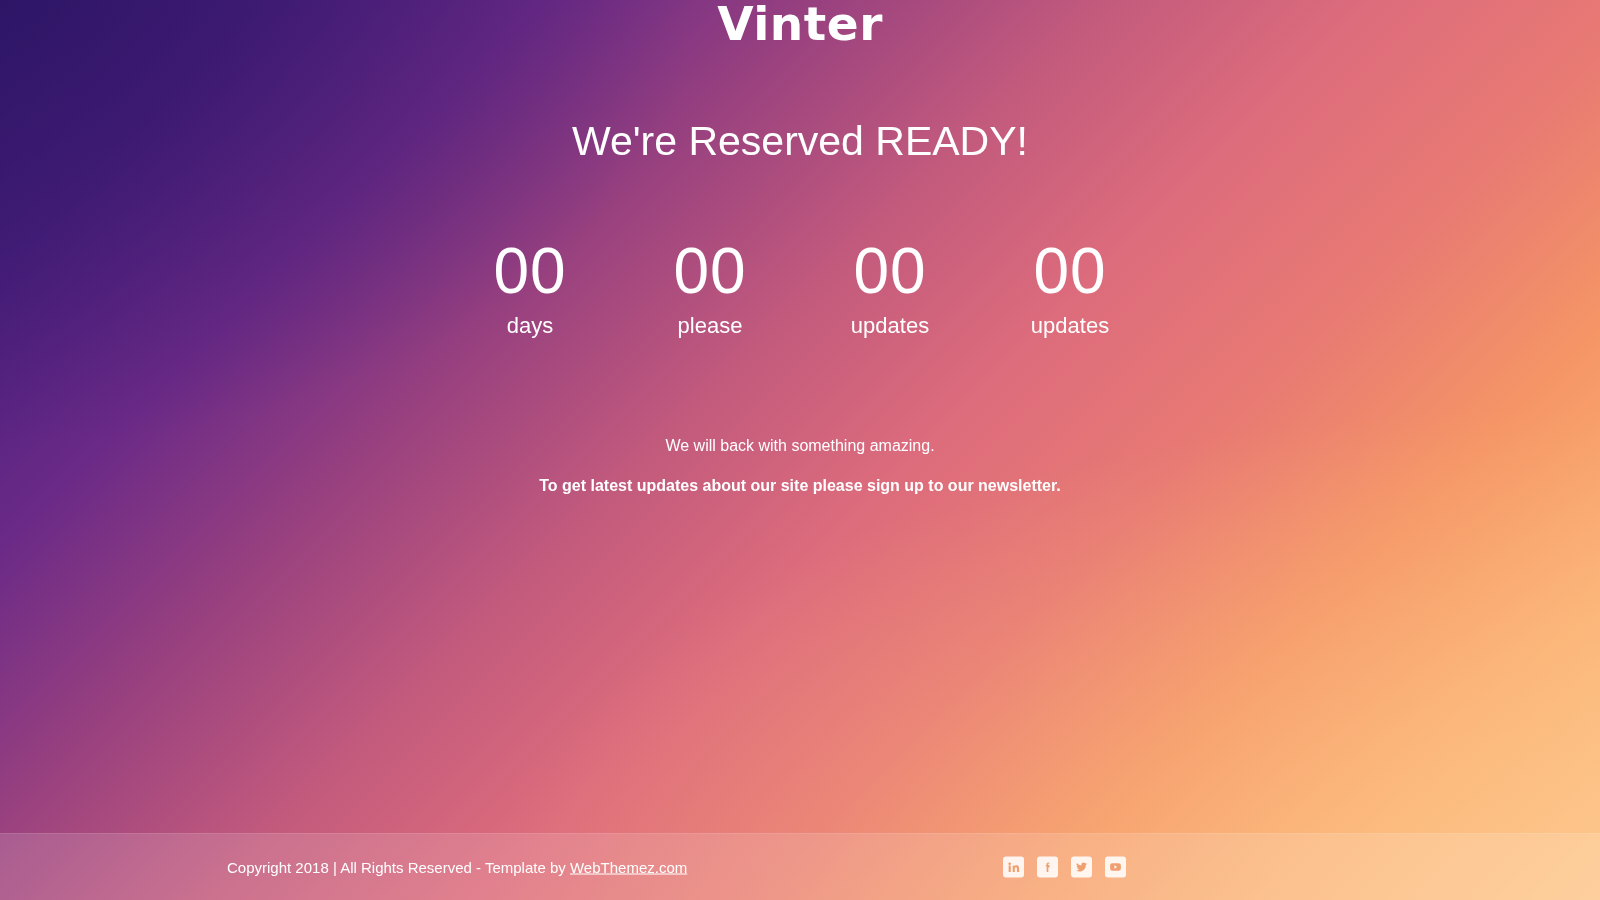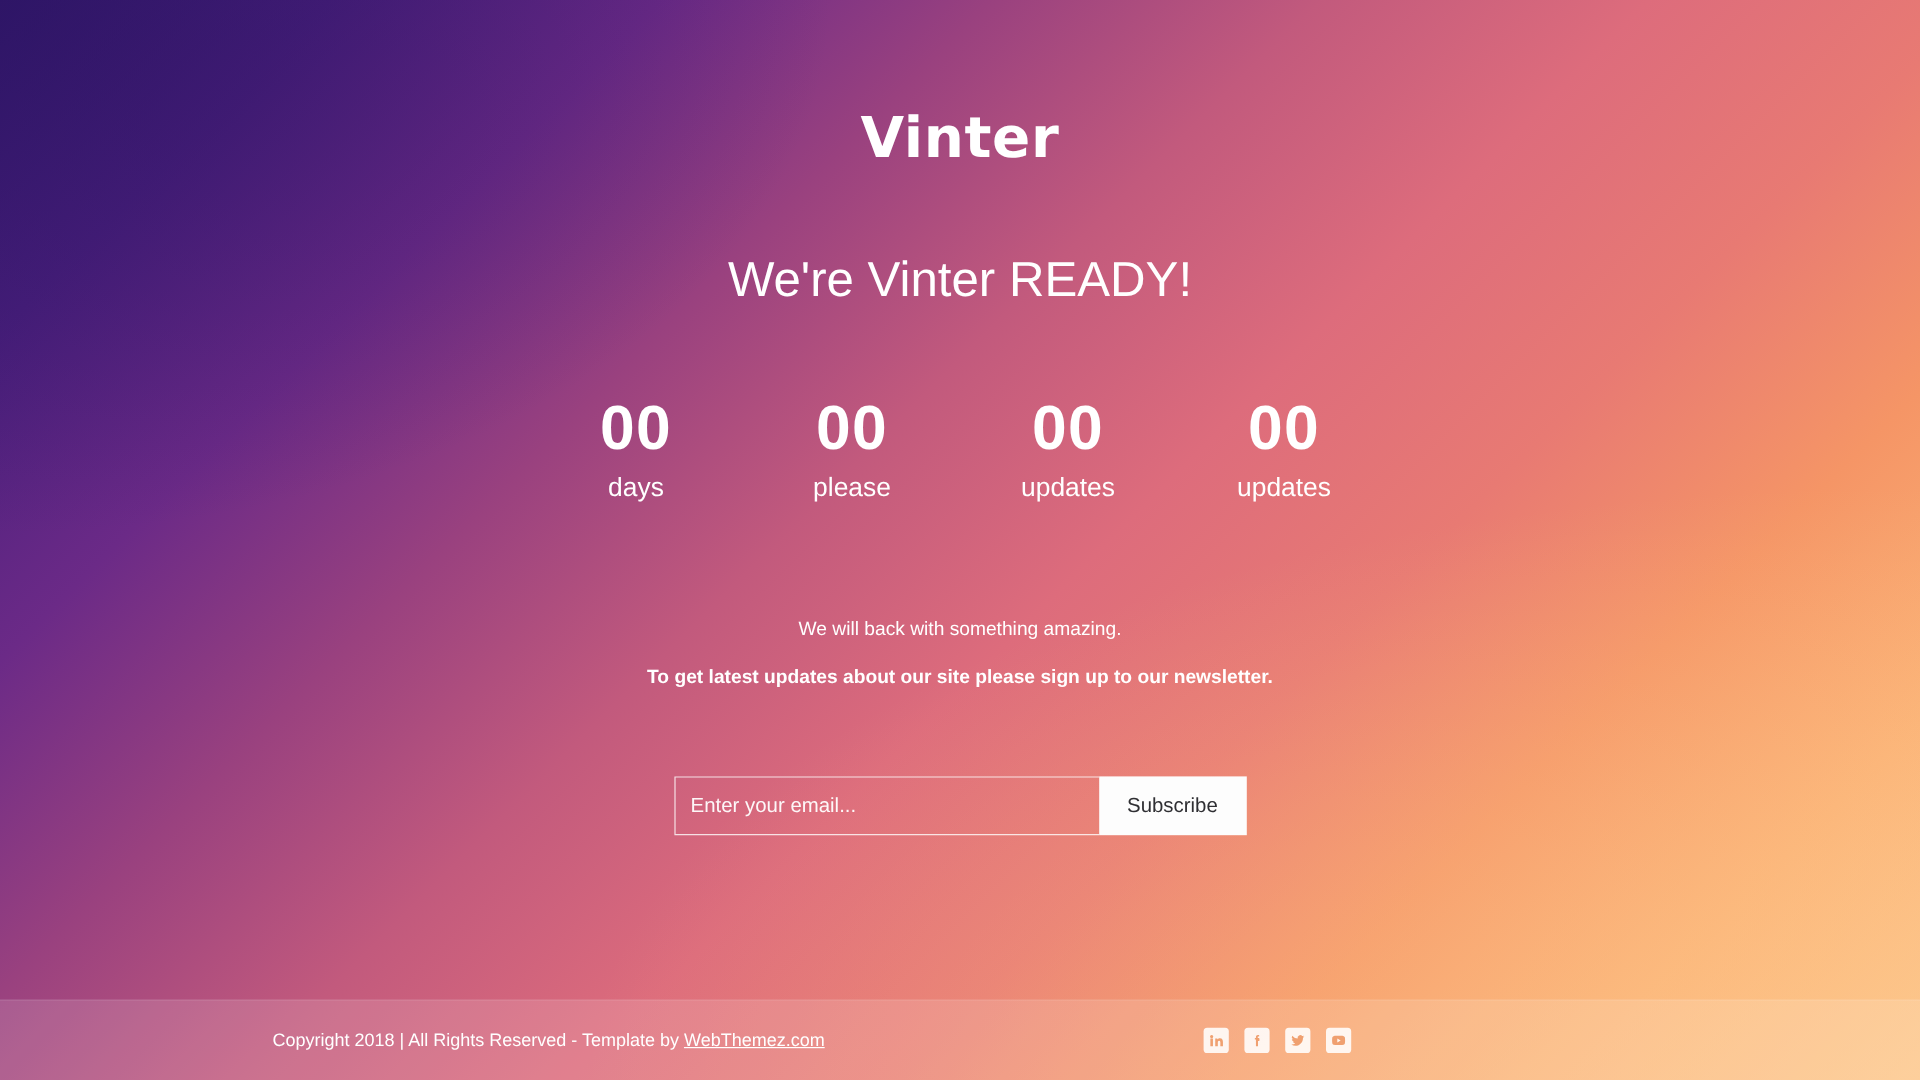--- a/index.html
+++ b/index.html
@@ -46,21 +46,20 @@
     height: 900px;
     display: flex;
     flex-direction: column;
   }
 
   
   .content {
     position: relative;
     flex: 1 1 auto;
     text-align: center;
-    padding-top: 92px;
   }
 
   .logo {
     font-family: "DejaVu Sans", sans-serif;
     font-size: 47px;
     font-weight: bold;
     letter-spacing: 0.5px;
     color: #ffffff;
     line-height: 1;
   }
@@ -81,22 +80,22 @@
     justify-content: center;
     align-items: flex-start;
   }
 
   .cd-unit {
     width: 180px;
     text-align: center;
   }
 
   .cd-value {
-    font-size: 52px;
-    font-weight: bold;
+    font-size: 64px;
+    font-weight: normal;
     color: #ffffff;
     line-height: 1.05;
     letter-spacing: 1px;
   }
 
   .cd-label {
     margin-top: 8px;
     font-size: 22px;
     font-weight: normal;
     color: #ffffff;
@@ -223,21 +222,21 @@
 <body>
 
 <div class="bg-overlay"></div>
 
 <div class="page">
 
   <main class="content">
 
     <h1 class="logo">Vinter</h1>
 
-    <h2 class="tagline"><span>We're Vinter </span><span class="strong">READY!</span></h2>
+    <h2 class="tagline"><span>We're Reserved </span><span class="strong">READY!</span></h2>
 
     <div class="countdown">
 
       <div class="cd-unit">
         <div class="cd-value">00</div>
         <div class="cd-label">days</div>
       </div>
 
       <div class="cd-unit">
         <div class="cd-value">00</div>
@@ -254,26 +253,20 @@
         <div class="cd-label">updates</div>
       </div>
 
     </div>
 
     <div class="copy">
       <p>We will back with something amazing.</p>
       <p>To get latest updates about our site please sign up to our newsletter.</p>
     </div>
 
-    <div class="subscribe">
-      <form class="subscribe-form">
-        <input class="email-input" type="text" placeholder="Enter your email..." style="">
-        <button class="subscribe-btn" type="submit">Subscribe</button>
-      </form>
-    </div>
 
   </main>
 
   <footer class="footer">
     <div class="footer-inner">
 
       <div class="copyright"><span>Copyright 2018 | All Rights Reserved - Template by </span><a class="credit-link" href="#">WebThemez.com</a></div>
 
       <div class="social">
 

